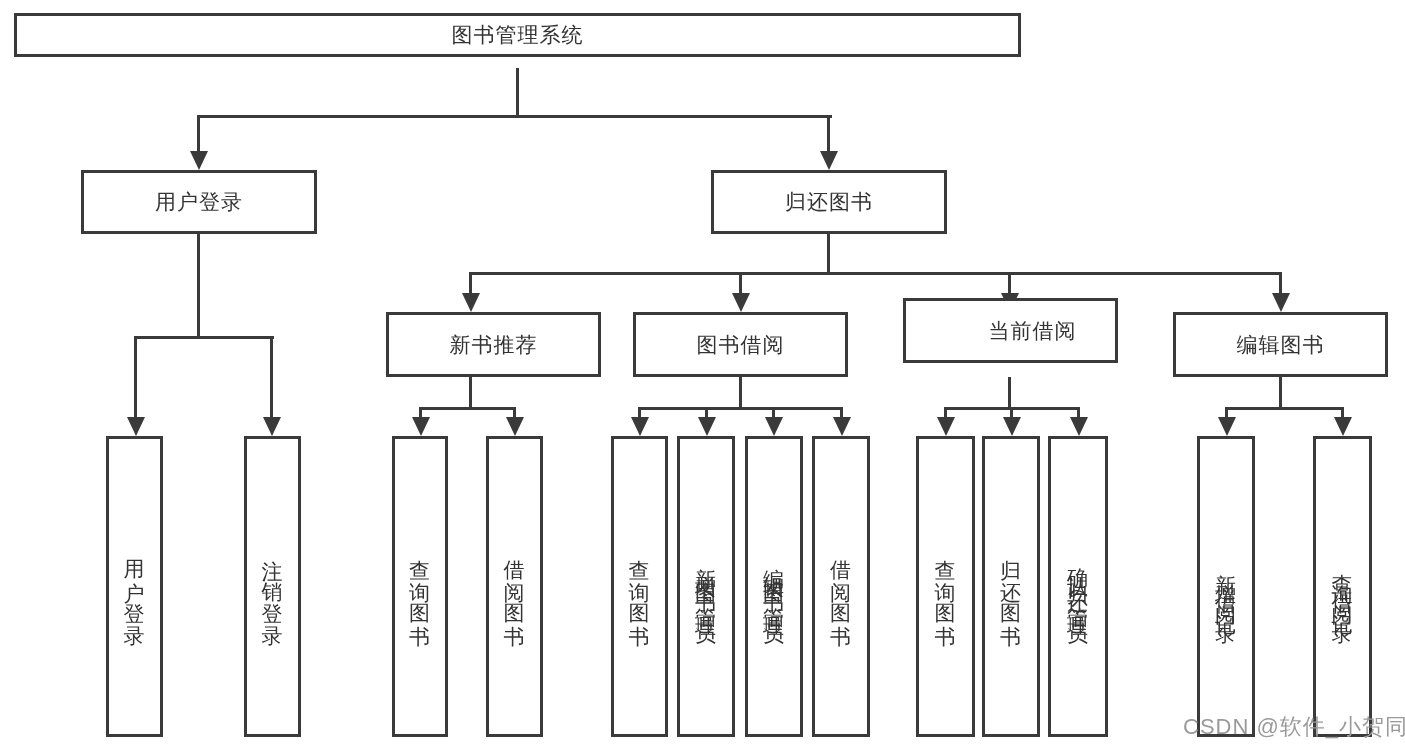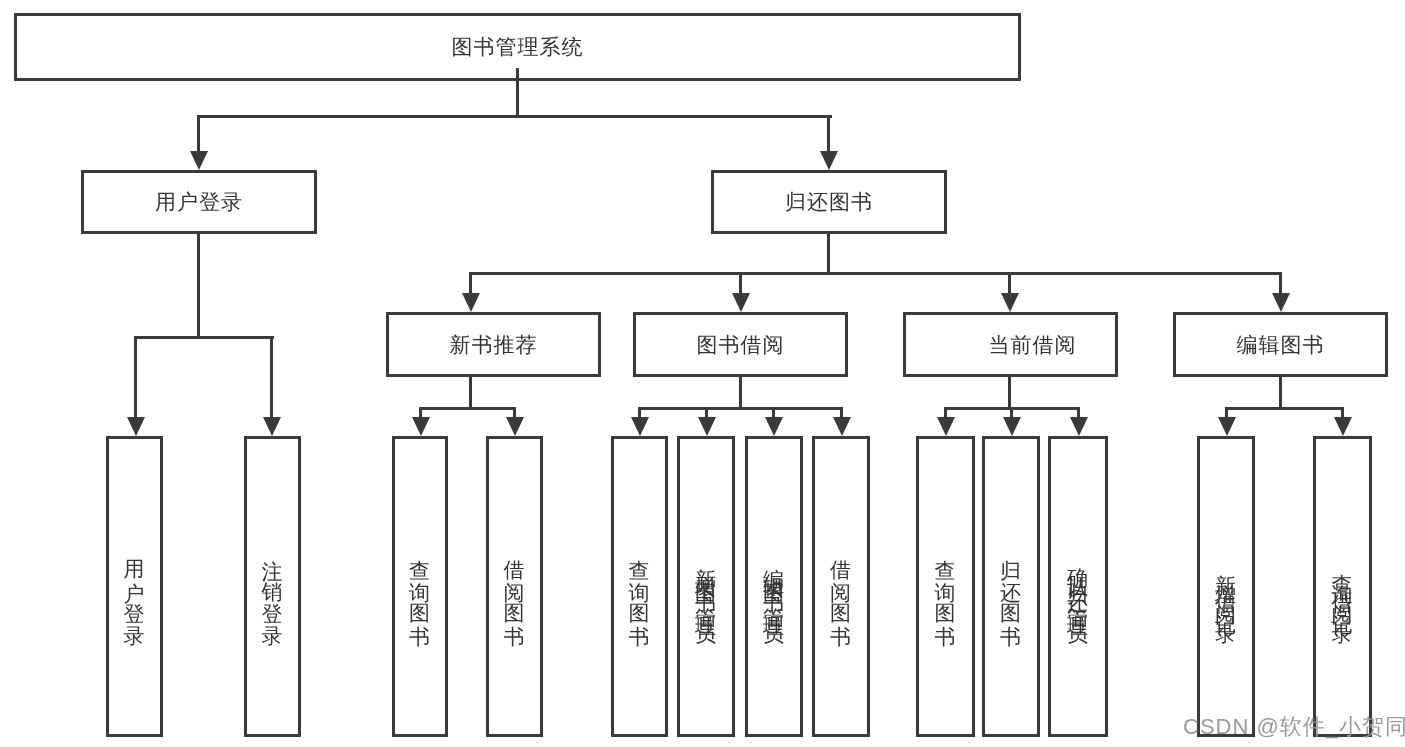--- a/index.html
+++ b/index.html
@@ -43,21 +43,21 @@
     color:#9a9a9a;
     letter-spacing:1px;
     white-space:nowrap;
   }
 </style>
 </head>
 <body>
 
 <div id="stage">
 
-  <div class="box node" style="left:14px;top:13px;width:1007px;height:68px;font-family:Liberation Serif, serif;">
+  <div class="box node" style="left:14px;top:13px;width:1007px;height:44px;font-family:Liberation Serif, serif;">
     <span>图书管理系统</span>
   </div>
 
   <div class="vl" style="left:516px;top:68px;width:3px;height:48px;"></div>
   <div class="hl" style="left:197px;top:115px;width:635px;height:3px;"></div>
   <div class="vl" style="left:197px;top:117px;width:3px;height:36px;"></div>
   <div class="ar" style="left:190px;top:151px;"></div>
   <div class="vl" style="left:827px;top:117px;width:3px;height:36px;"></div>
   <div class="ar" style="left:820px;top:151px;"></div>
 
@@ -85,21 +85,21 @@
   <div class="ar" style="left:1001px;top:293px;"></div>
   <div class="vl" style="left:1279px;top:274px;width:3px;height:22px;"></div>
   <div class="ar" style="left:1272px;top:293px;"></div>
 
   <div class="box node" style="left:363px;top:312px;width:215px;height:65px;margin-left:23px;">
     <span>新书推荐</span>
   </div>
   <div class="box node" style="left:633px;top:312px;width:215px;height:65px;">
     <span>图书借阅</span>
   </div>
-  <div class="box node" style="left:903px;top:312px;width:215px;height:65px;padding-left:44px;">
+  <div class="box node" style="left:903px;top:298px;width:215px;height:65px;padding-left:44px;">
     <span>当前借阅</span>
   </div>
   <div class="box node" style="left:1173px;top:312px;width:215px;height:65px;">
     <span>编辑图书</span>
   </div>
 
   <div class="vl" style="left:469px;top:377px;width:3px;height:33px;"></div>
   <div class="hl" style="left:419px;top:407px;width:97px;height:3px;"></div>
   <div class="vl" style="left:419px;top:409px;width:3px;height:11px;"></div>
   <div class="ar" style="left:412px;top:417px;"></div>

